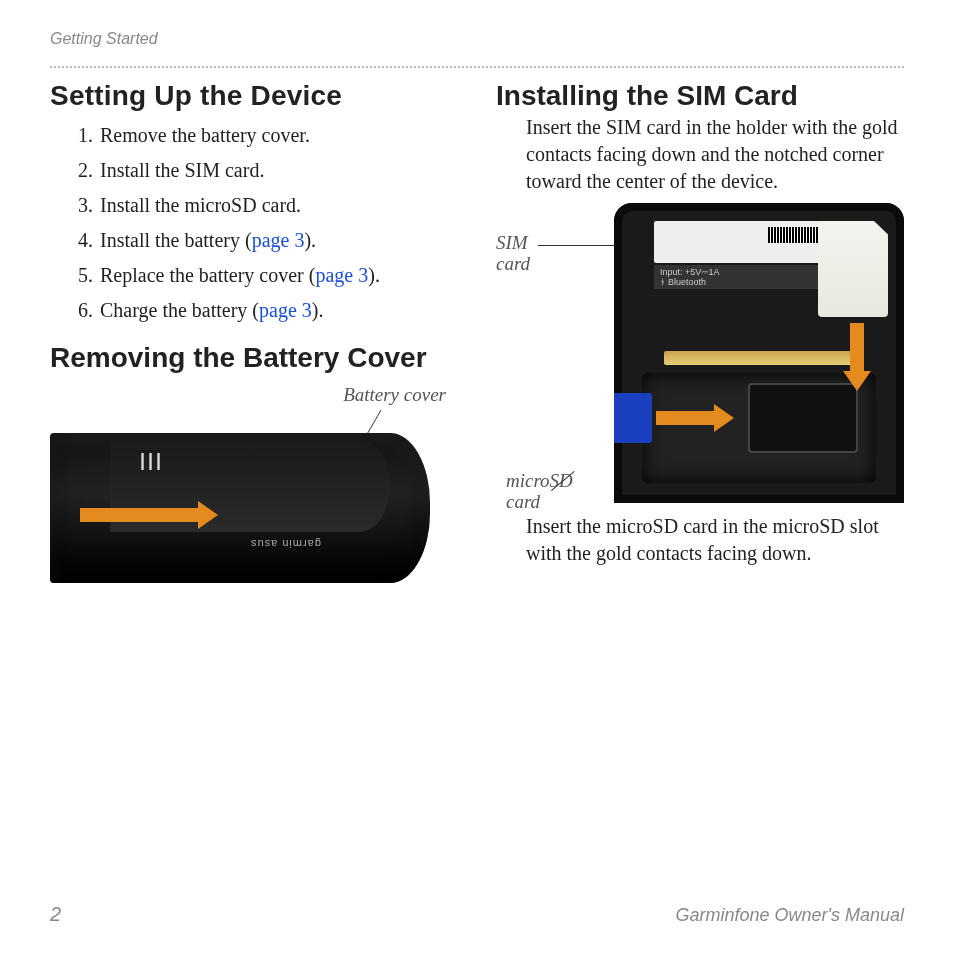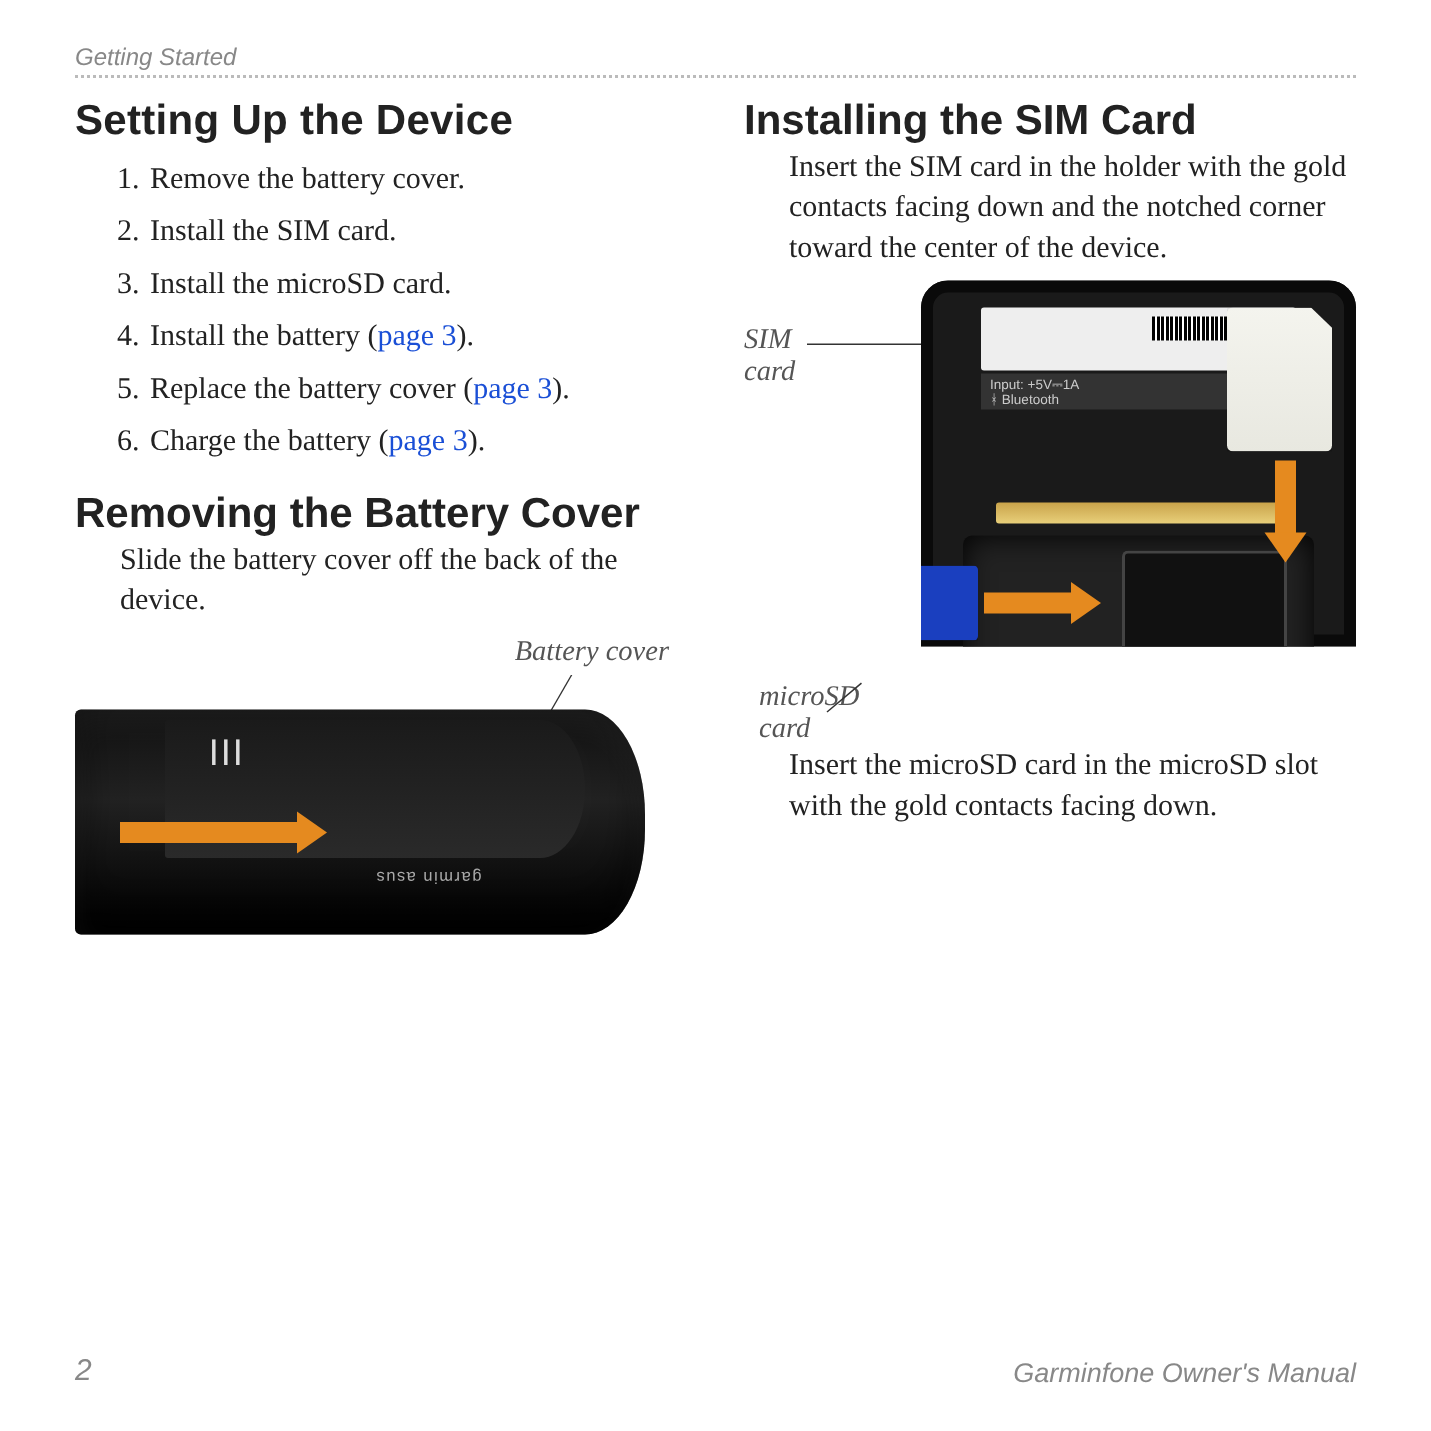--- a/index.html
+++ b/index.html
@@ -9,21 +9,21 @@
     background: #ffffff;
     font-family: Arial, Helvetica, sans-serif;
     color: #333;
     position: relative;
     padding: 30px 50px 40px 50px;
   }
   .header-line {
     font-size: 16px;
     font-style: italic;
     color: #888;
-    margin-bottom: 2px;
+    margin-bottom: 18px;
   }
   .dotted {
     border-top: 2px dotted #bbb;
     margin-bottom: 12px;
   }
   .columns {
     display: flex;
     gap: 38px;
   }
   .col {
@@ -125,21 +125,21 @@
     transform: skewX(-30deg);
   }
   
   .fig2 {
     height: 310px;
     margin-top: 8px;
   }
   .fig2 .phone-back {
     position: absolute;
     right: 0; top: 0;
-    width: 290px; height: 244px;
+    width: 290px; height: 300px;
     background: #1a1a1a;
     border-radius: 18px 18px 0 0;
     overflow: hidden;
     box-shadow: inset 0 0 0 8px #0a0a0a;
   }
   .fig2 .label-area {
     position: absolute;
     left: 40px; top: 18px;
     width: 210px; height: 42px;
     background: #eee;
@@ -280,21 +280,20 @@
       </li>
       <li>
         <span>Replace the battery cover (</span><span class="page-link">page 3</span><span>).</span>
       </li>
       <li>
         <span>Charge the battery (</span><span class="page-link">page 3</span><span>).</span>
       </li>
     </ol>
 
     <h2>Removing the Battery Cover</h2>
-    <p class="body-text">Slide the battery cover off the back of the device.</p>
 
     <div class="fig fig1">
       <span class="fig-caption caption-bc">Battery cover</span>
       <div class="leader1"></div>
       <div class="device-body"></div>
       <div class="cover-plate"></div>
       <span class="grip">|||</span>
       <span class="brand">garmin asus</span>
       <div class="arrow" style="left:30px; top:130px; width:120px;"></div>
     </div>

